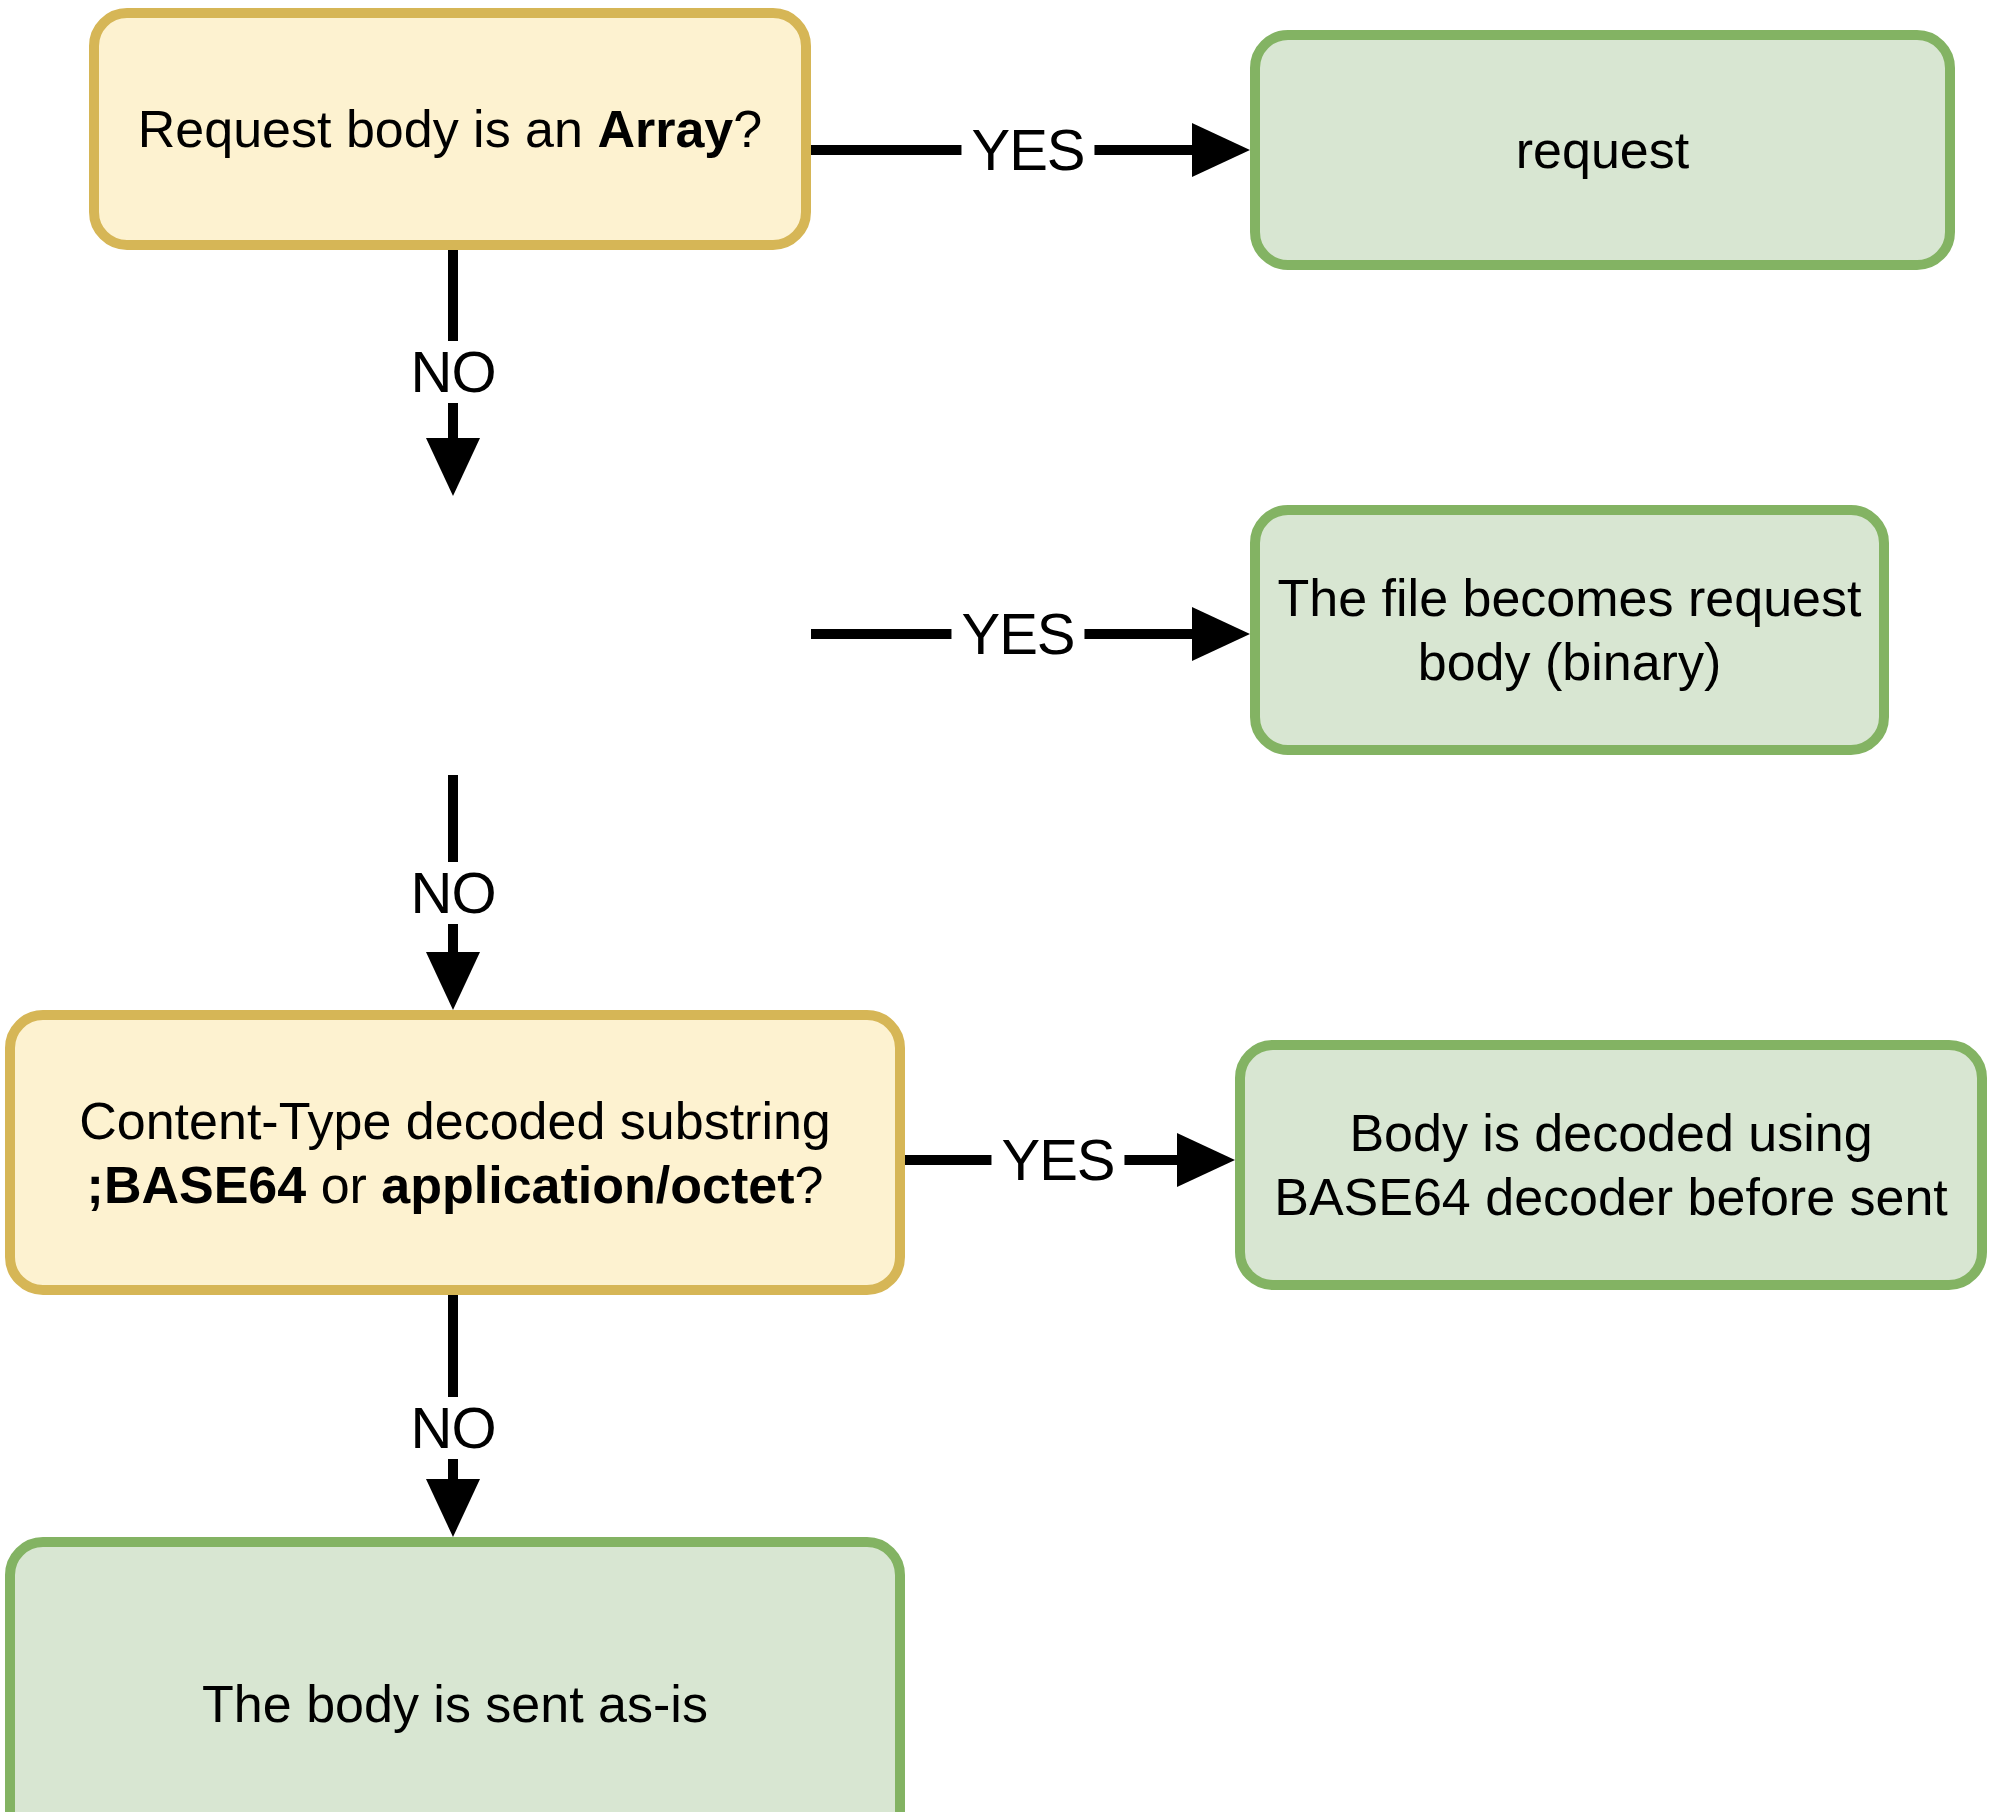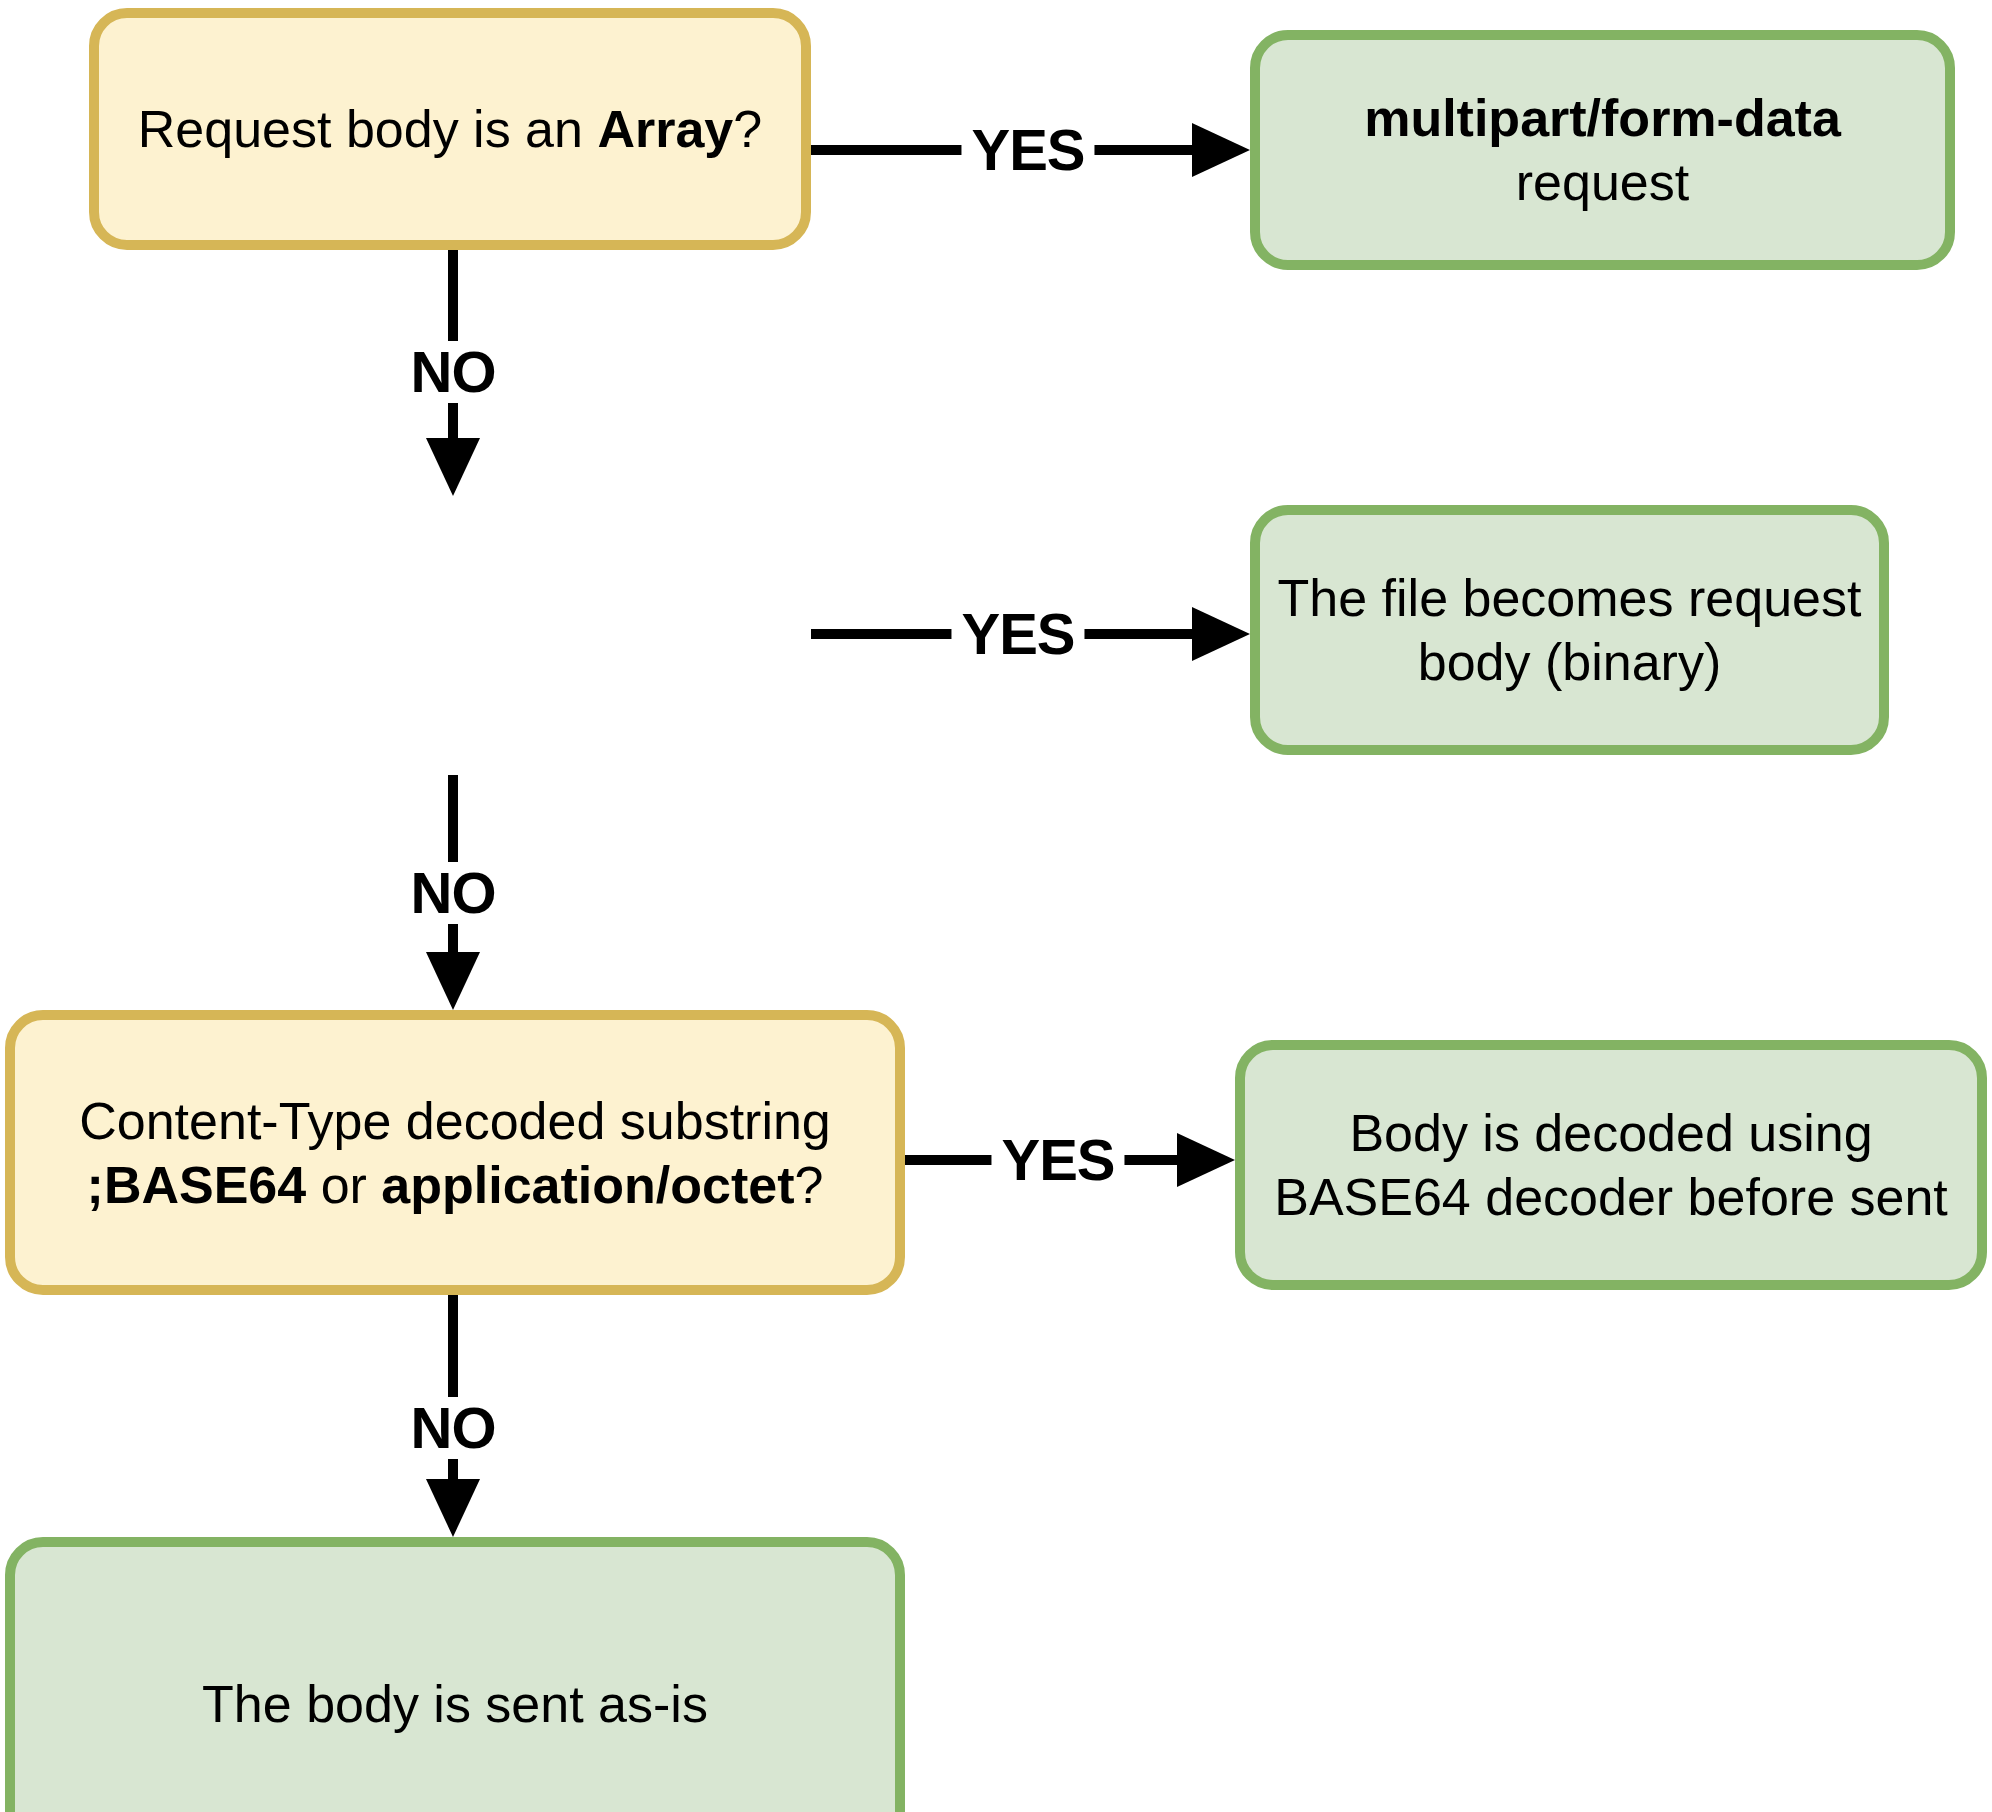--- a/index.html
+++ b/index.html
@@ -45,36 +45,35 @@
   .head-down{
     position:absolute;width:0;height:0;
     border-left:27px solid transparent;
     border-right:27px solid transparent;
     border-top:58px solid var(--edge-color,#000);
   }
   .edge-label{
     position:absolute;
     transform:translate(-50%,-50%);
     background:var(--background,#ffffff);
-    font-weight:700;font-size:58px;line-height:1;
+    font-weight:400;font-size:58px;line-height:1;
     padding:2px 10px;
     letter-spacing:-1px;
   }
 </style>
 </head>
 <body>
 
 <div class="canvas">
 
   <div class="node question" style="left:89px;top:8px;width:722px;height:242px">
     <div><span>Request body is an </span><span class="b">Array</span><span>?</span></div>
   </div>
 
   <div class="node result" style="left:1250px;top:30px;width:705px;height:240px">
-    <div><span class="b">multipart/form-data</span></div>
     <div><span>request</span></div>
   </div>
 
   <div>
     <div class="hline" style="left:811px;top:145px;width:381px"></div>
     <div class="head-right" style="left:1192px;top:123px"></div>
     <div class="edge-label" style="left:1028px;top:150px">YES</div>
   </div>
 
   <div>

